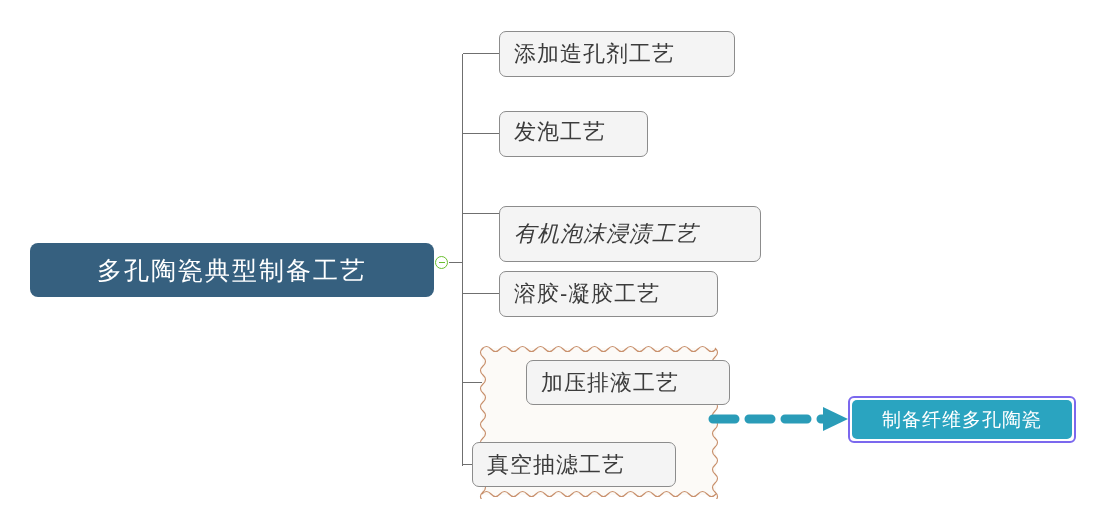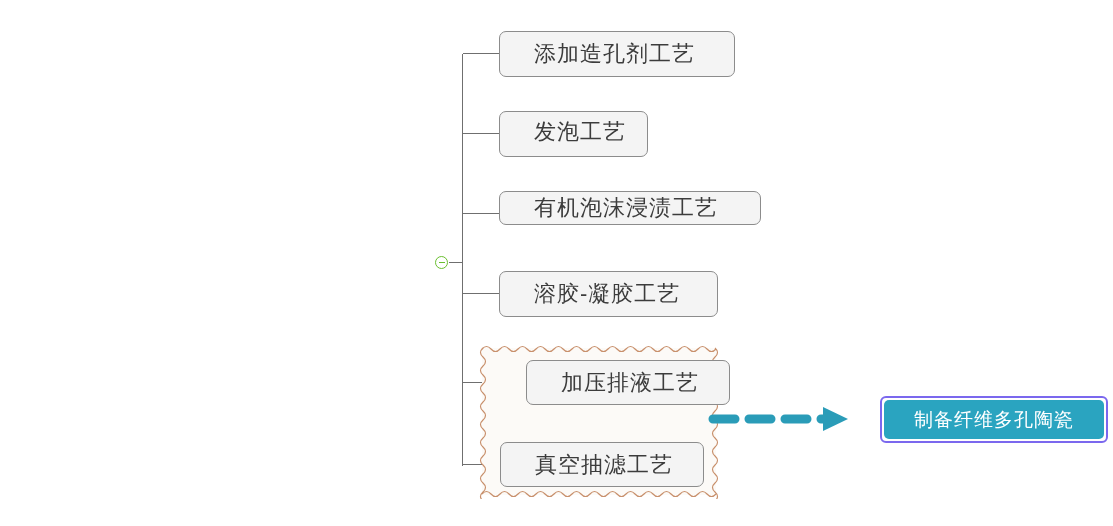--- a/index.html
+++ b/index.html
@@ -80,21 +80,20 @@
     display: flex;
     align-items: center;
     padding: 0 14px;
   }
   .node .node-label {
     color: #3c3c3c;
     font-size: 22px;
     line-height: 1;
     letter-spacing: 1px;
     white-space: nowrap;
-    margin-left: 20px;
   }
 
   
   .boundary {
     position: absolute;
     left: 478px;
     top: 344px;
     width: 242px;
     height: 155px;
   }
@@ -104,21 +103,20 @@
   .summary-wrap {
     position: absolute;
     left: 848px;
     top: 396px;
     width: 228px;
     height: 47px;
     border: 2px solid #7b68ee;
     border-radius: 6px;
     box-sizing: border-box;
     padding: 2px;
-    margin-left: 32px;
   }
   .summary-node {
     width: 100%;
     height: 100%;
     background: #2aa4c0;
     border-radius: 5px;
     display: flex;
     align-items: center;
     justify-content: center;
     box-sizing: border-box;
@@ -171,41 +169,44 @@
         <path d="M237 4 q5 4.5 0 9 t0 9 t0 9 t0 9 t0 9 t0 9 t0 9 t0 9 t0 9 t0 9 t0 9 t0 9 t0 9 t0 9 t0 9 t0 9 t0 9"></path>
       </g>
     </svg>
   </div>
 
   <svg style="position:absolute;left:705px;top:402px;width:150px;height:34px;" viewBox="0 0 150 34" xmlns="http://www.w3.org/2000/svg">
     <line x1="8" y1="17" x2="118" y2="17" stroke="#2a9cb8" stroke-width="9" stroke-linecap="round" stroke-dasharray="22 14"></line>
     <path d="M118 5 L143 17 L118 29 Z" fill="#2a9cb8"></path>
   </svg>
 
+  <div class="root-node">
+    <span class="root-label">多孔陶瓷典型制备工艺</span>
+  </div>
 
   <div class="toggle">
     <span class="minus"></span>
   </div>
 
   <div class="node" id="n0" style="left: 499px; top: 31px; width: 236px; height: 46px;">
     <span class="node-label">添加造孔剂工艺</span>
   </div>
   <div class="node" id="n1" style="left: 499px; top: 111px; width: 149px; height: 46px; font-family: Liberation Mono, monospace;">
     <span class="node-label">发泡工艺</span>
   </div>
-  <div class="node" id="n2" style="left: 499px; top: 191px; width: 262px; height: 34px;">
+  <div class="node" id="n2" style="left: 499px; top: 206px; width: 262px; height: 56px; font-style: italic;">
     <span class="node-label">有机泡沫浸渍工艺</span>
   </div>
   <div class="node" id="n3" style="left: 499px; top: 271px; width: 219px; height: 46px;">
     <span class="node-label">溶胶-凝胶工艺</span>
   </div>
   <div class="node" id="n4" style="left: 526px; top: 360px; width: 204px; height: 45px;">
     <span class="node-label">加压排液工艺</span>
   </div>
-  <div class="node" id="n5" style="left: 500px; top: 442px; width: 204px; height: 45px;">
+  <div class="node" id="n5" style="left: 472px; top: 442px; width: 204px; height: 45px;">
     <span class="node-label">真空抽滤工艺</span>
   </div>
 
   <div class="summary-wrap">
     <div class="summary-node">
       <span class="summary-label">制备纤维多孔陶瓷</span>
     </div>
   </div>
 
 </div>

